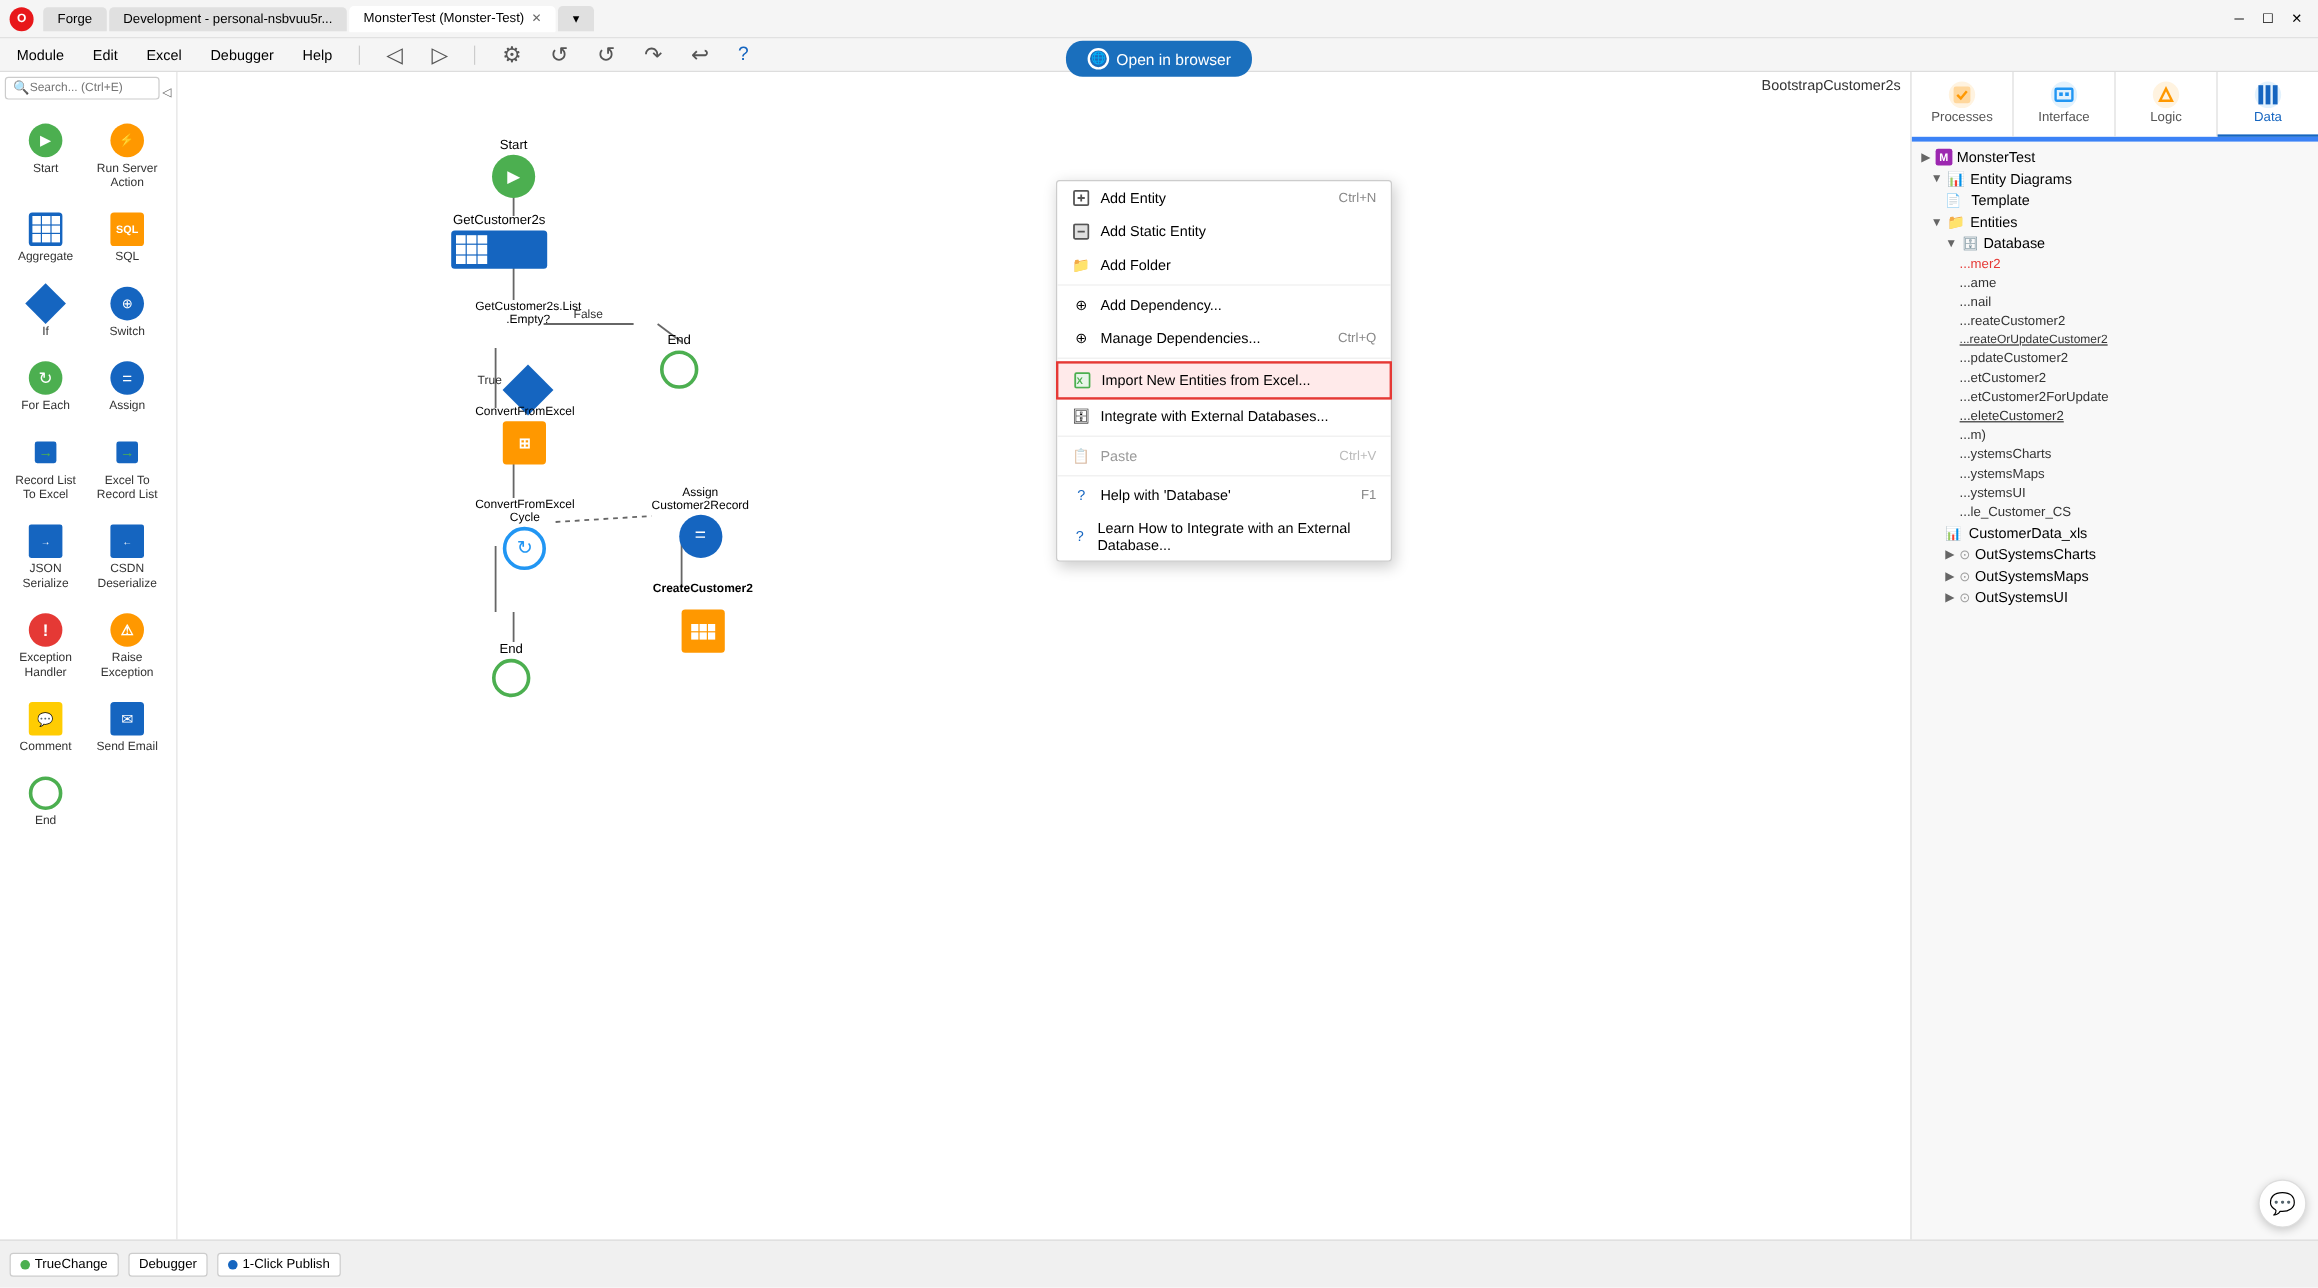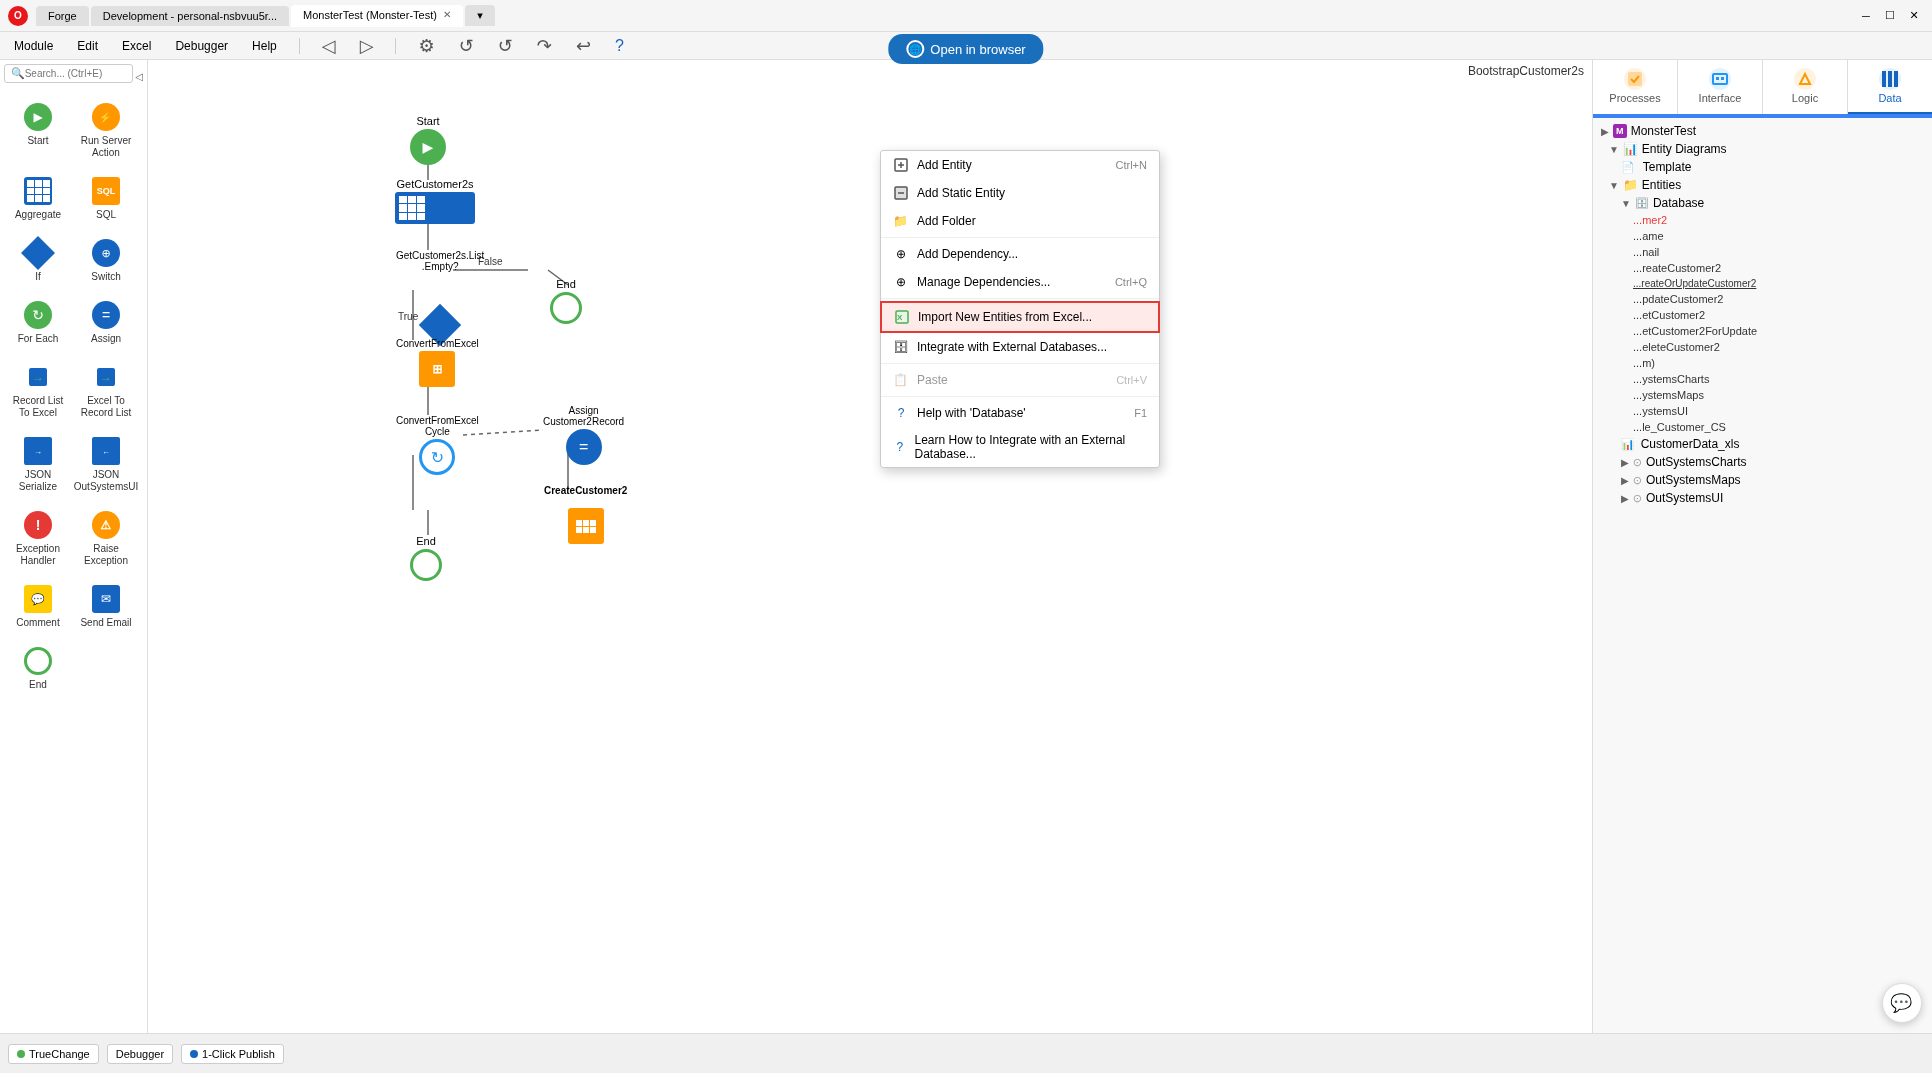--- a/index.html
+++ b/index.html
@@ -219,21 +219,21 @@
     <div class="sidebar-item">
       <div class="icon">
         <div style="width:28px;height:28px;background:#1565c0;border-radius:2px;display:flex;align-items:center;justify-content:center;color:white;font-size:8px;font-weight:bold;">→</div>
       </div>
       <span class="label">JSON Serialize</span>
     </div>
     <div class="sidebar-item">
       <div class="icon">
         <div style="width:28px;height:28px;background:#1565c0;border-radius:2px;display:flex;align-items:center;justify-content:center;color:white;font-size:8px;font-weight:bold;">←</div>
       </div>
-      <span class="label">JSON OutSystemsUI</span>
+      <span class="label">CSDN Deserialize</span>
     </div>
     <div class="sidebar-item">
       <div class="icon">
         <div style="width:28px;height:28px;border-radius:50%;background:#e53935;display:flex;align-items:center;justify-content:center;color:white;font-weight:bold;font-size:14px;">!</div>
       </div>
       <span class="label">Exception Handler</span>
     </div>
     <div class="sidebar-item">
       <div class="icon">
         <div style="width:28px;height:28px;border-radius:50%;background:#ff9800;display:flex;align-items:center;justify-content:center;color:white;font-weight:bold;font-size:12px;">⚠</div>
@@ -288,21 +288,21 @@
     <line x1="280" y1="450" x2="280" y2="475" stroke="#666" stroke-width="1.5"></line>
   </svg>
 
   <div class="flow-node" style="position:absolute; left:262px; top:55px; align-items:center;">
     <div style="font-size:11px;margin-bottom:2px;">Start</div>
     <div style="width:36px;height:36px;border-radius:50%;background:#4caf50;display:flex;align-items:center;justify-content:center;">
       <span style="color:white;font-size:14px;">▶</span>
     </div>
   </div>
 
-  <div class="flow-node" style="position:absolute; left:247px; top:118px;">
+  <div class="flow-node" style="position:absolute; left:228px; top:118px;">
     <div style="font-size:11px;margin-bottom:2px;text-align:center;">GetCustomer2s</div>
     <div style="width:80px;height:32px;background:#1565c0;border-radius:3px;display:grid;grid-template-columns:repeat(3,8px);gap:1px;padding:4px;">
       <div style="background:white;"></div>
         <div style="background:white;"></div>
         <div style="background:white;"></div>
       <div style="background:white;"></div>
         <div style="background:white;"></div>
         <div style="background:white;"></div>
       <div style="background:white;"></div>
         <div style="background:white;"></div>
@@ -446,21 +446,21 @@
     <div class="tree-item indent-3">
       <span style="color:#333;font-size:11px;">...pdateCustomer2</span>
     </div>
     <div class="tree-item indent-3">
       <span style="color:#333;font-size:11px;">...etCustomer2</span>
     </div>
     <div class="tree-item indent-3">
       <span style="color:#333;font-size:11px;">...etCustomer2ForUpdate</span>
     </div>
     <div class="tree-item indent-3">
-      <span style="color:#333;font-size:11px;">...eleteCustomer2</span>
+      <span style="color:#333;font-size:11px;text-decoration:underline;">...eleteCustomer2</span>
     </div>
     <div class="tree-item indent-3">
       <span style="color:#333;font-size:11px;">...m)</span>
     </div>
     <div class="tree-item indent-3">
       <span style="color:#333;font-size:11px;">...ystemsCharts</span>
     </div>
     <div class="tree-item indent-3">
       <span style="color:#333;font-size:11px;">...ystemsMaps</span>
     </div>

